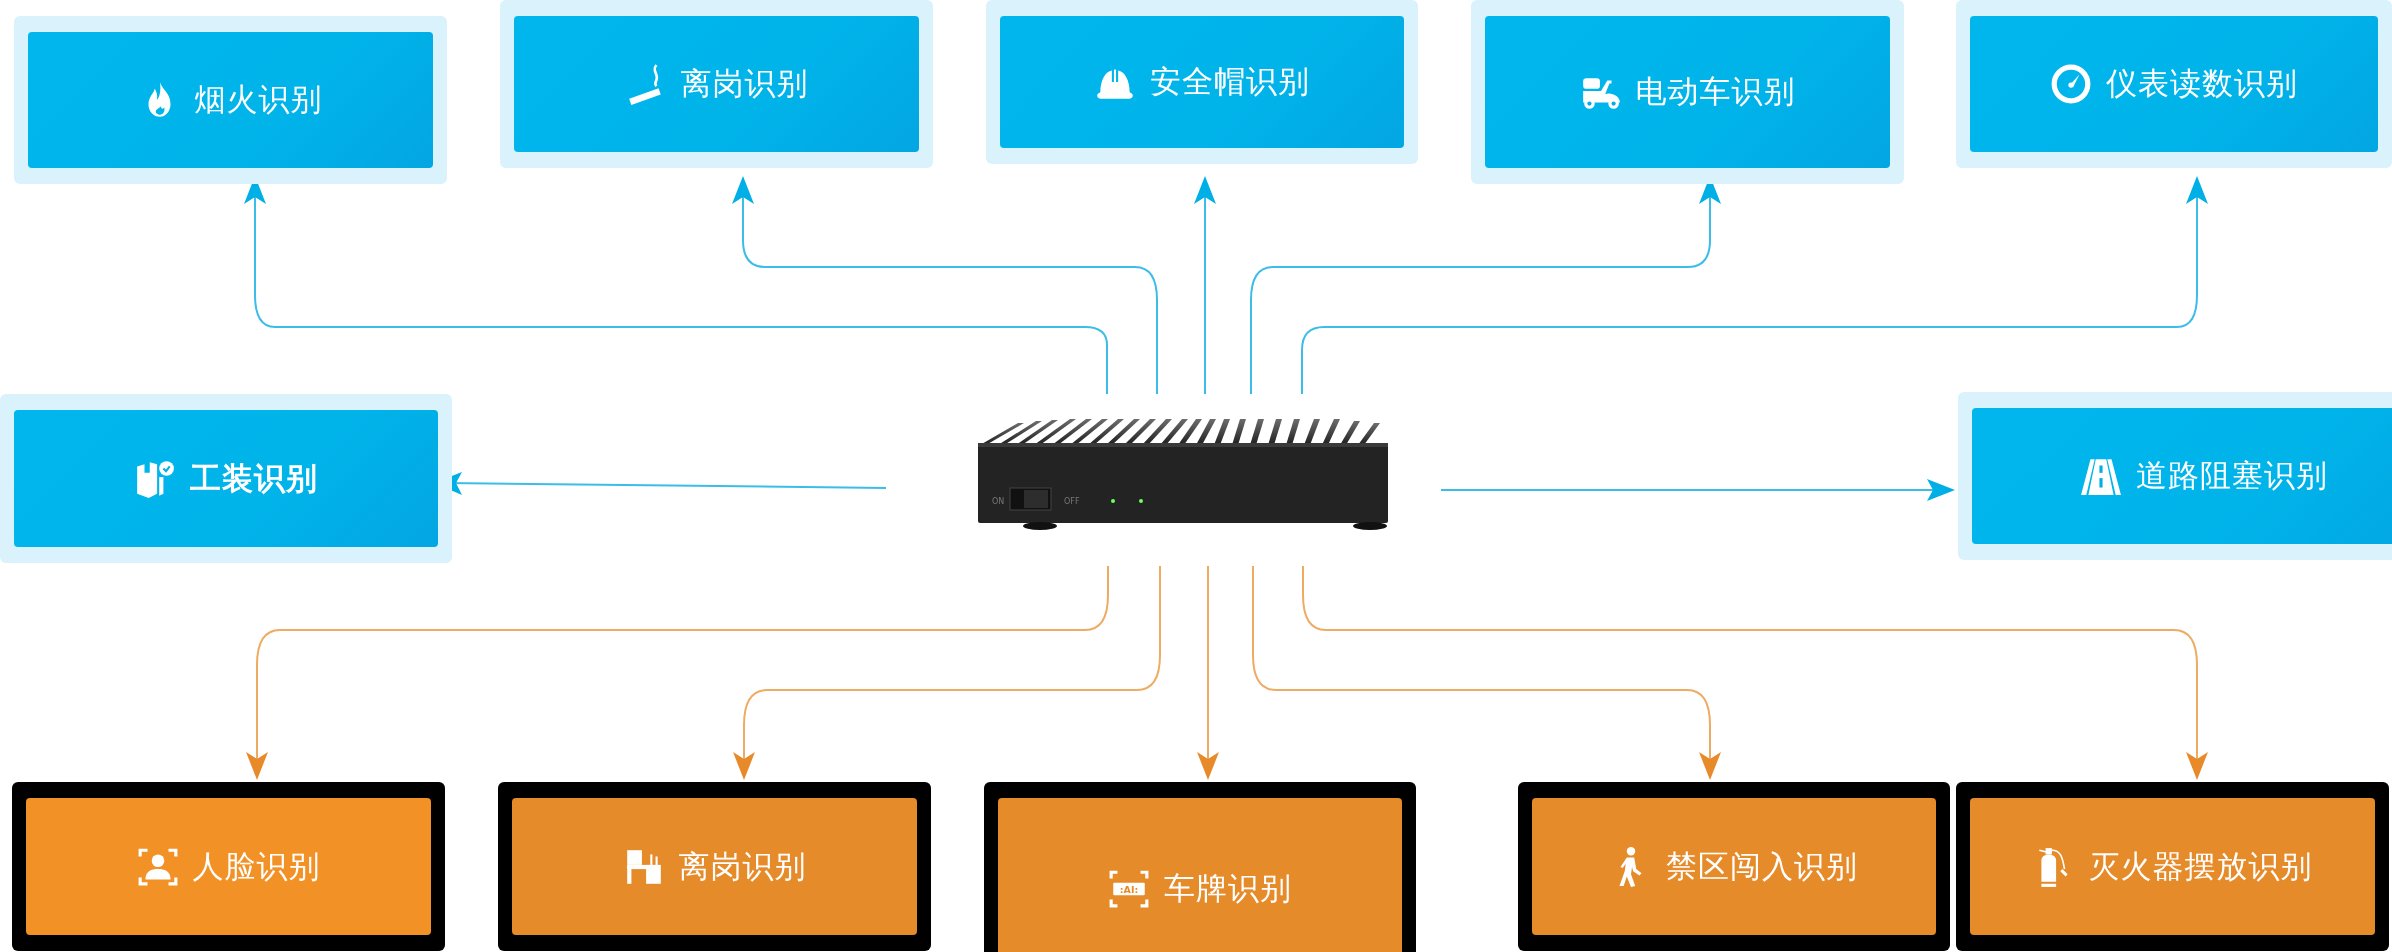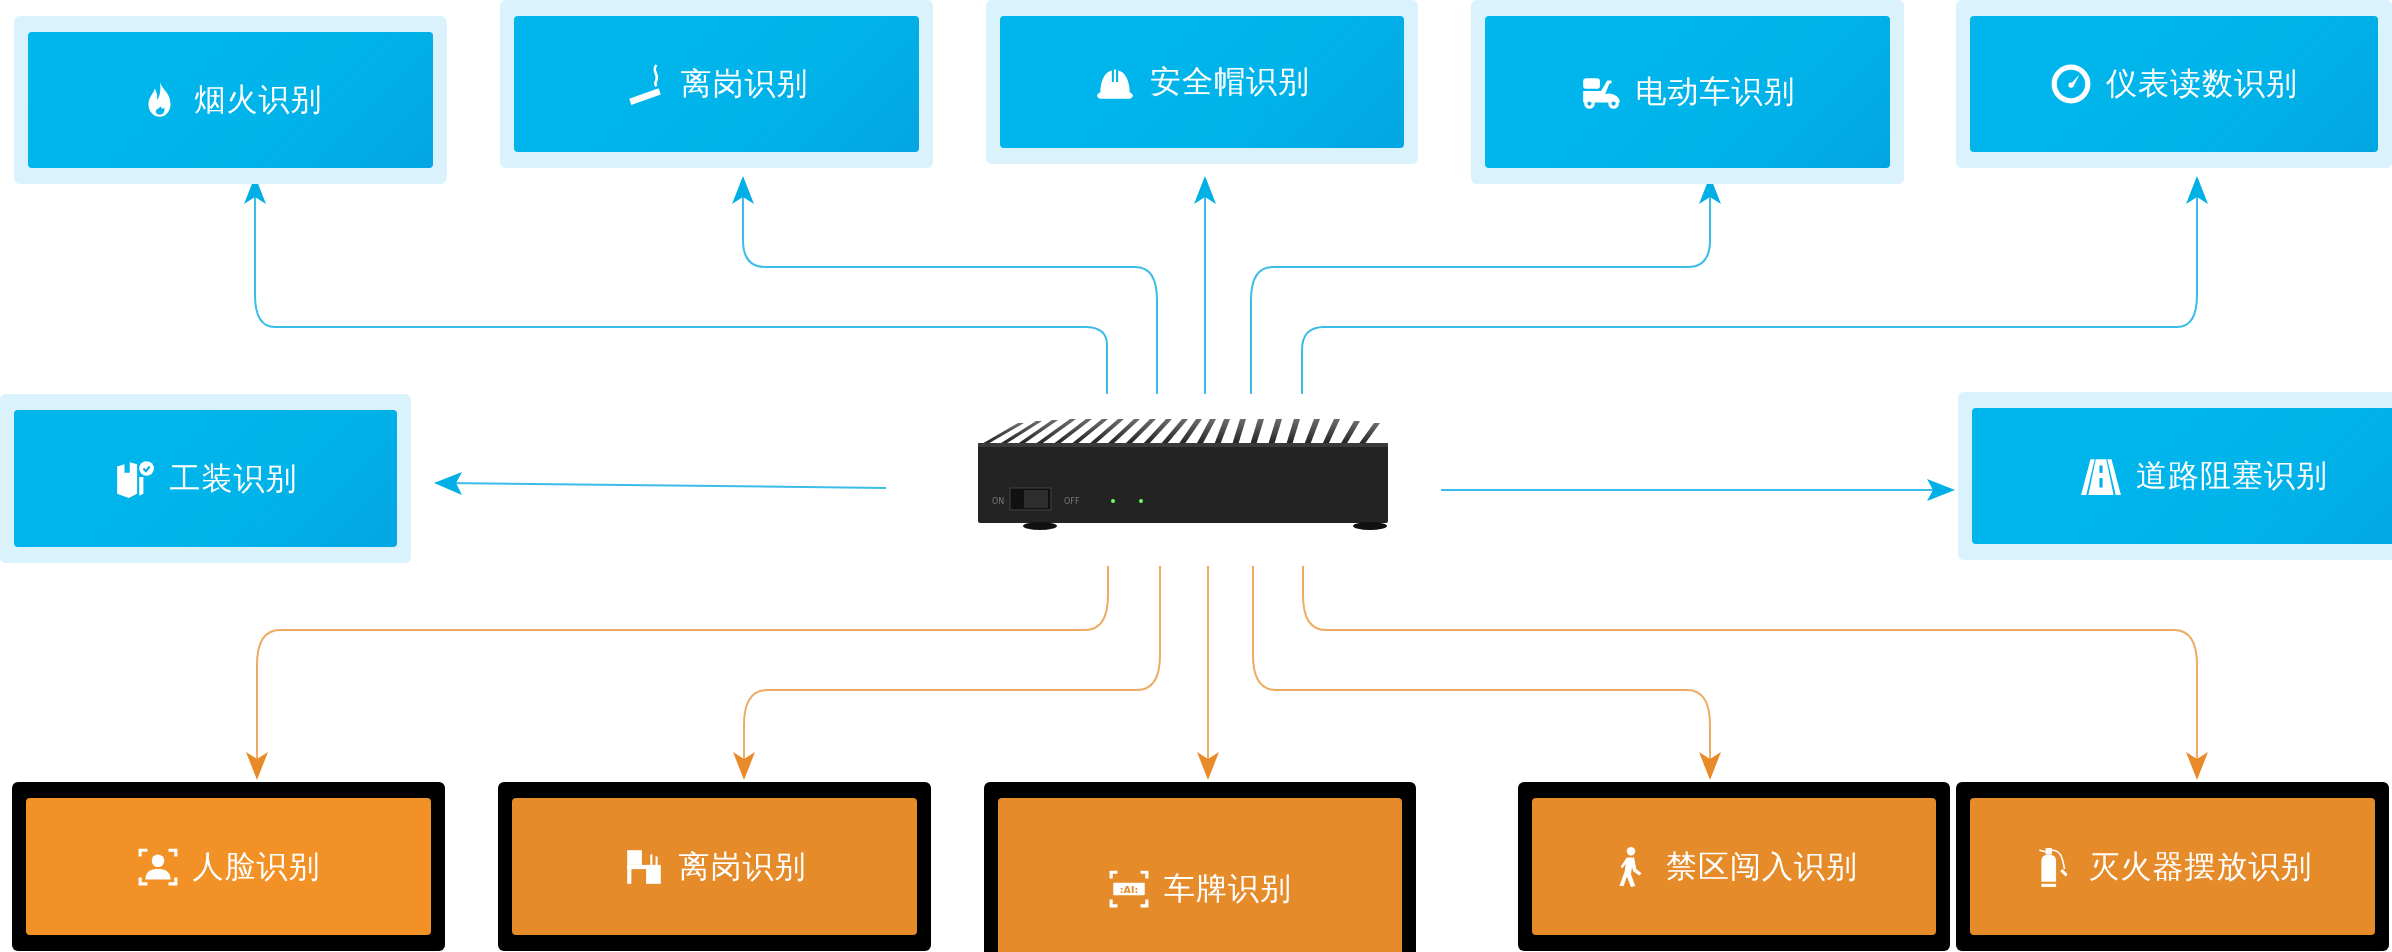--- a/index.html
+++ b/index.html
@@ -163,21 +163,21 @@
       <svg viewBox="0 0 40 40">
           <circle cx="20" cy="20" r="16" fill="none" stroke="#fff" stroke-width="5"></circle>
           <path fill="#fff" d="M18,22 L28,11 L22,23 Z"></path>
           <circle cx="20" cy="21" r="2.5" fill="#fff"></circle>
         </svg>
     </span>
     <span class="label">仪表读数识别</span>
   </div>
 </div>
 
-<div class="node blue" style="left:0px;top:394px;width:411px;height:169px;">
+<div class="node blue" style="left:0px;top:394px;width:452px;height:169px;font-weight:bold;">
   <div class="inner">
     <span class="icon">
       <svg viewBox="0 0 40 40">
           <path fill="#fff" d="M3,8 L10,6 L10,14 L15,14 L15,4 L22,6 L22,34 L14,38 L3,34 Z"></path>
           <path fill="#fff" d="M24,18 L28,18 L28,34 L24,36 Z"></path>
           <circle cx="31" cy="10" r="7" fill="#fff"></circle>
           <path fill="none" stroke="#03aee6" stroke-width="2" d="M28,10 L30.5,12.5 L34,8"></path>
         </svg>
     </span>
     <span class="label">工装识别</span>

